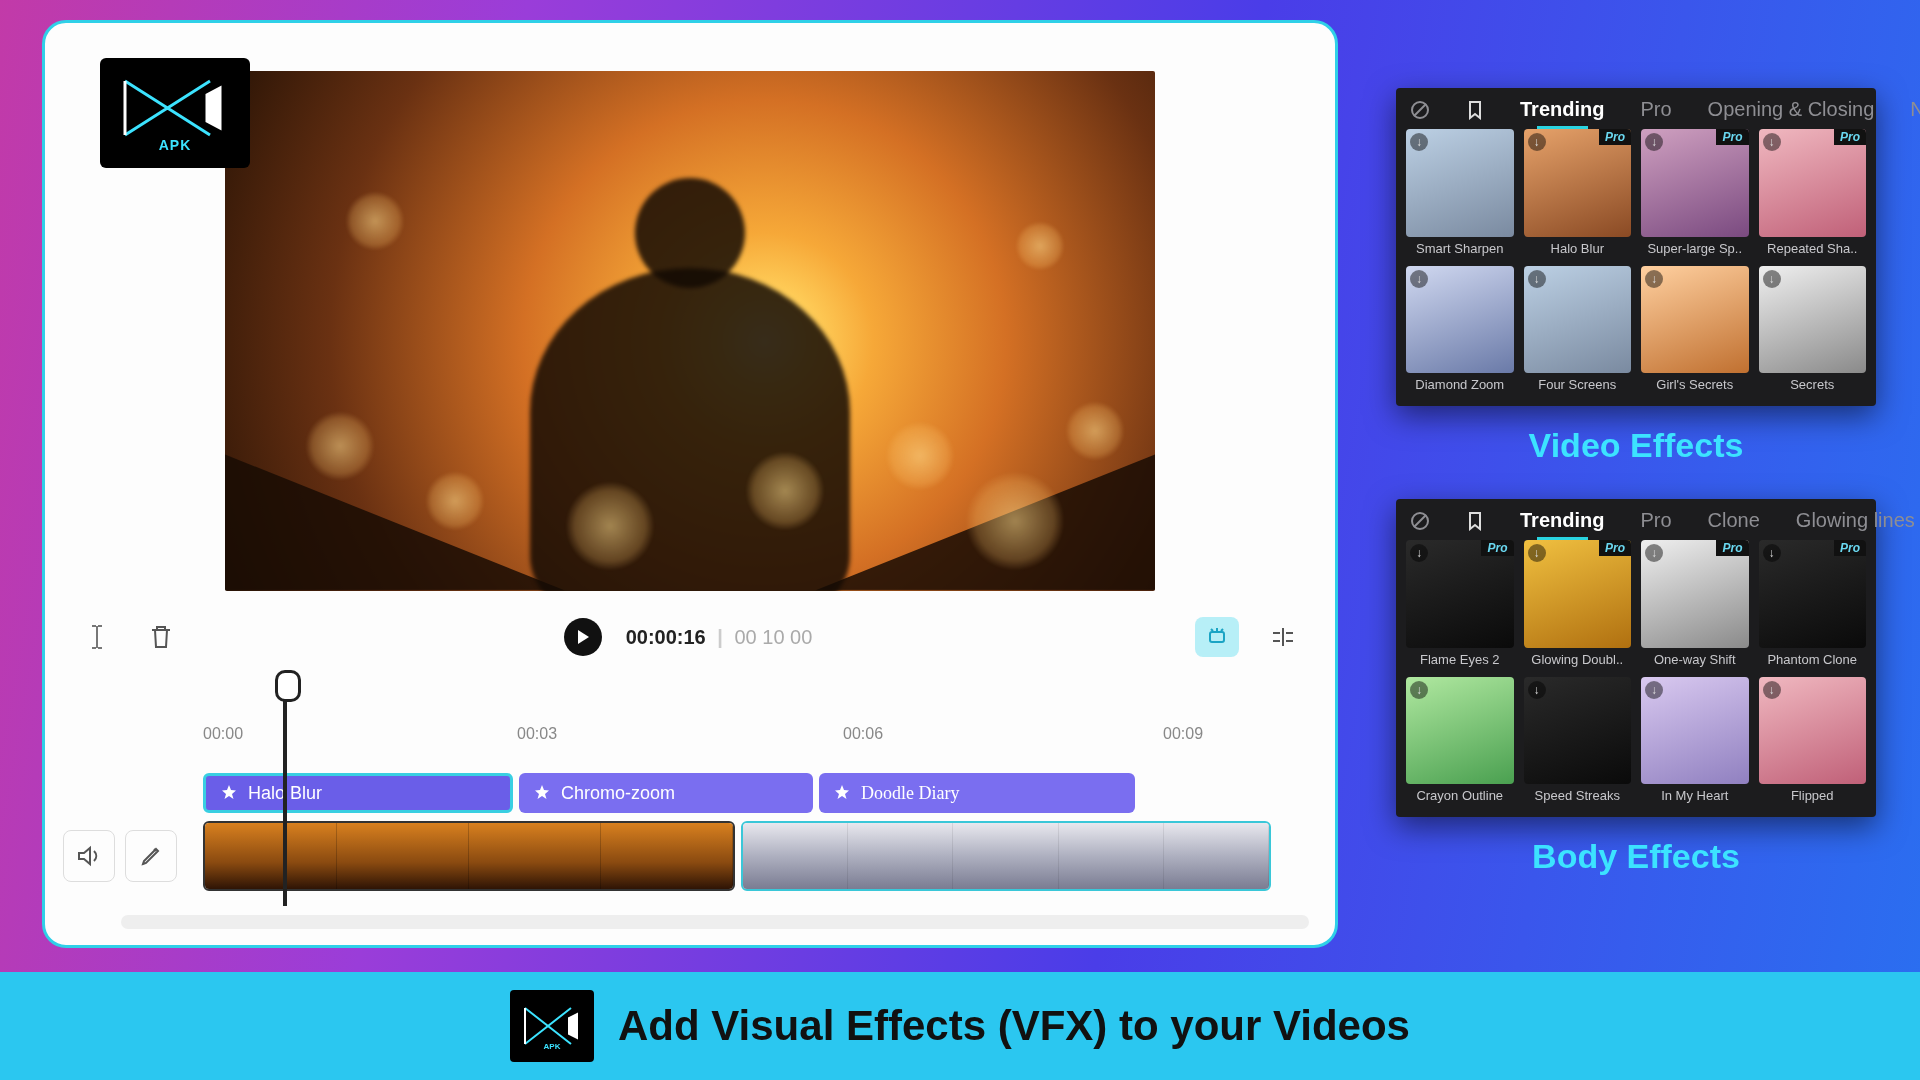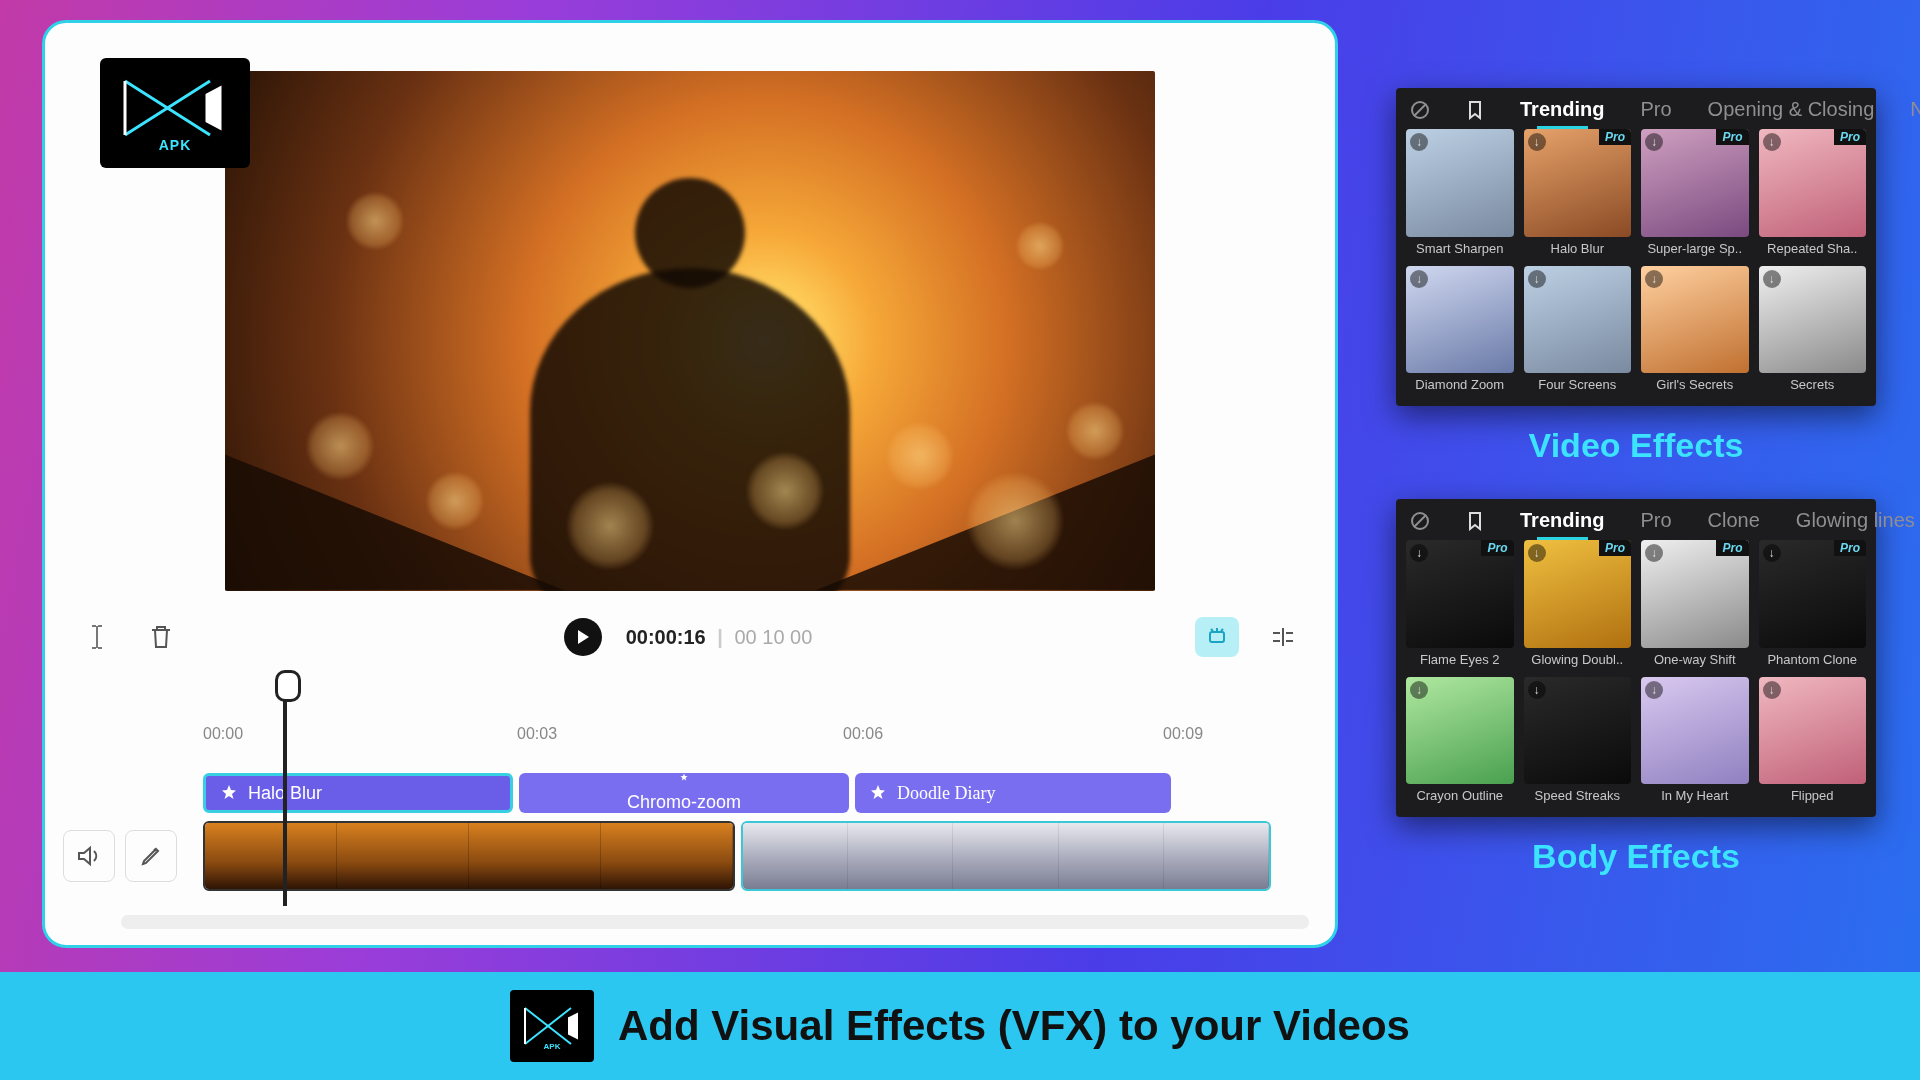--- a/index.html
+++ b/index.html
@@ -248,21 +248,21 @@
     </div>
     <div class="playhead"></div>
 
     <div class="fx-row" id="fx-row">
         <div class="fx-clip active" style="width: 310px;">
           <svg width="18" height="18" viewBox="0 0 18 18" fill="#fff">
             <path d="M9 1l2 5 5 .5-4 3.5 1.5 5L9 12l-4.5 3 1.5-5-4-3.5 5-.5z"></path>
           </svg>
           <span>Halo Blur</span>
         </div>
-        <div class="fx-clip normal" style="width: 330px; flex-direction: column;">
+        <div class="fx-clip normal" style="width: 294px;">
           <svg width="18" height="18" viewBox="0 0 18 18" fill="#fff">
             <path d="M9 1l2 5 5 .5-4 3.5 1.5 5L9 12l-4.5 3 1.5-5-4-3.5 5-.5z"></path>
           </svg>
           <span>Chromo-zoom</span>
         </div>
         <div class="fx-clip normal" style="width: 316px; font-family: Liberation Serif, serif;">
           <svg width="18" height="18" viewBox="0 0 18 18" fill="#fff">
             <path d="M9 1l2 5 5 .5-4 3.5 1.5 5L9 12l-4.5 3 1.5-5-4-3.5 5-.5z"></path>
           </svg>
           <span>Doodle Diary</span>

